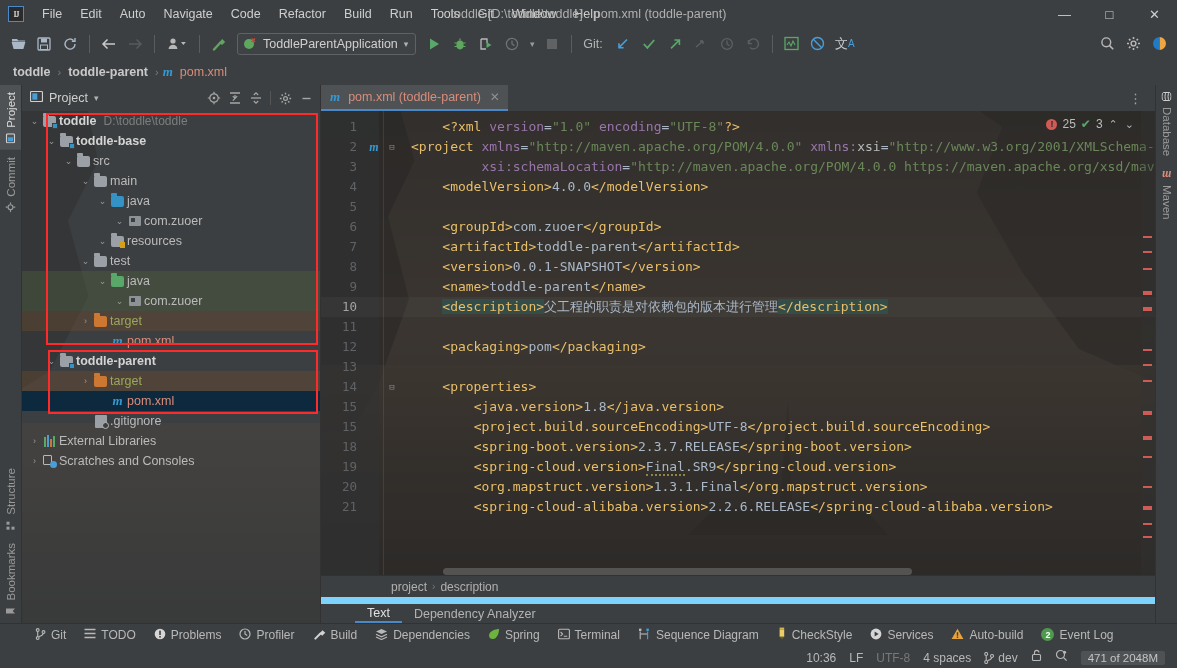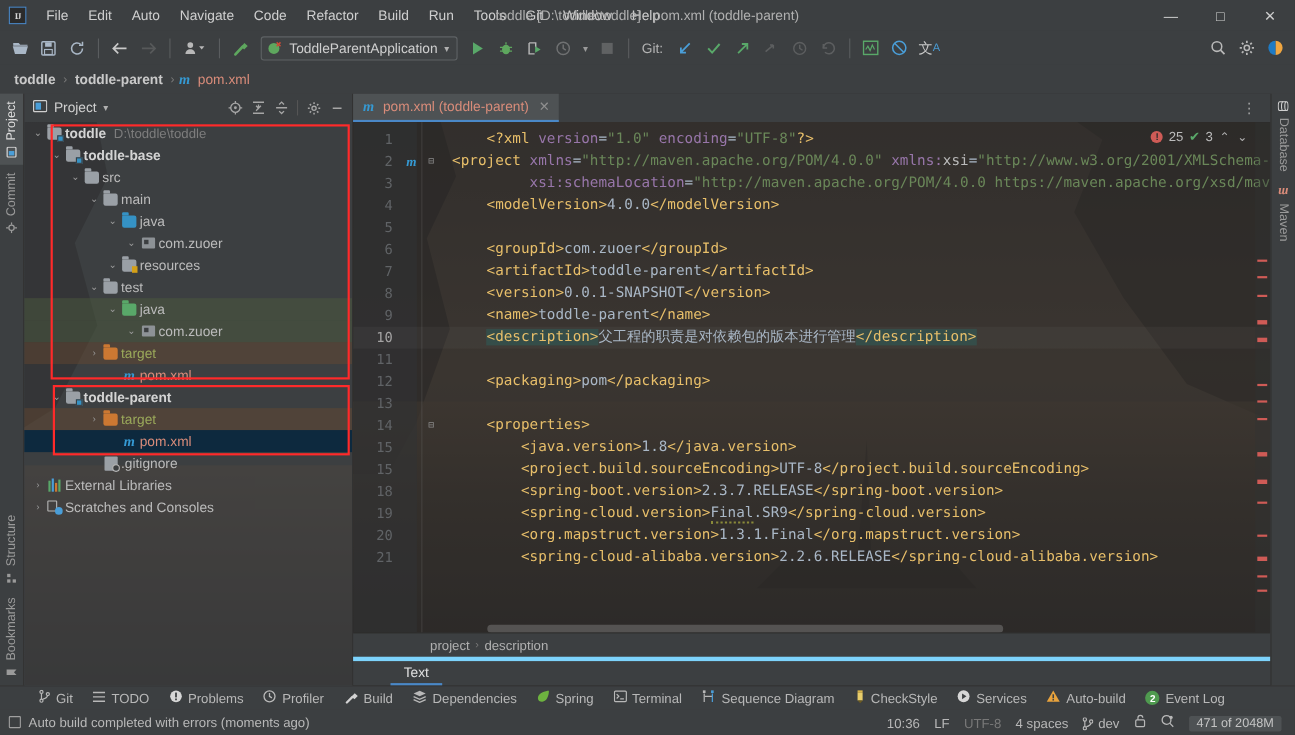--- a/index.html
+++ b/index.html
@@ -263,21 +263,21 @@
 
   .breadcrumb-bar {
     height: 22px; flex: 0 0 22px; display: flex; align-items: center; gap: 5px;
     padding-left: 70px; font-size: 12px; color: #b0b0b0; background: #3c3f41;
     border-top: 1px solid #323232;
   }
   .bc-sep { color: #777; font-size: 10px; }
 
   .bottom-tabs {
     height: 26px; flex: 0 0 26px; display: flex; align-items: stretch; background: #3c3f41;
-    padding-left: 34px; gap: 0px; border-top: 4px solid #7dd3fc;
+    padding-left: 34px; gap: 0px; border-top: 7px solid #7dd3fc;
   }
   .btab {
     display: flex; align-items: center; padding: 0 12px; font-size: 12.5px; color: #b3b3b3;
   }
   .btab.active { color: #e0e0e0; border-bottom: 2px solid #4a88c7; }
 
   
   .toolstrip {
     height: 22px; flex: 0 0 22px; display: flex; align-items: center; background: #3c3f41;
     border-top: 1px solid #323232; padding-left: 26px; gap: 0;
@@ -852,20 +852,21 @@
       </div>
 
       <div class="breadcrumb-bar">
         <span>project</span>
         <span class="bc-sep">›</span>
         <span>description</span>
       </div>
 
       <div class="bottom-tabs">
         <div class="btab active">Text</div>
+        <div class="btab">Dependency Analyzer</div>
       </div>
     </div>
 
     <div class="stripe-right">
       <div class="vtab">
         <span class="vicon">
           <svg width="10" height="10" viewBox="0 0 10 10">
               <ellipse cx="5" cy="2" rx="4" ry="1.5" fill="none" stroke="#cfcfcf" stroke-width="1"></ellipse>
               <path d="M1 2v6c0 .8 1.8 1.5 4 1.5s4-.7 4-1.5V2" fill="none" stroke="#cfcfcf" stroke-width="1"></path>
               <path d="M1 5c0 .8 1.8 1.5 4 1.5s4-.7 4-1.5" fill="none" stroke="#cfcfcf" stroke-width="1"></path>
@@ -972,24 +973,20 @@
           </svg></span>
         <span>Auto-build</span>
       </div>
       <div class="tsbtn">
         <span class="green-badge">2</span>
         <span>Event Log</span>
       </div>
     </div>
 
   <div class="statusbar">
-    <div class="sb-left">
-      <span class="icon-sq"></span>
-      <span class="sb-item">Auto build completed with errors (moments ago)</span>
-    </div>
     <div class="sb-right">
       <span class="sb-item">10:36</span>
       <span class="sb-item">LF</span>
       <span class="sb-item dim">UTF-8</span>
       <span class="sb-item">4 spaces</span>
       <span class="sb-item" style="display:flex;align-items:center;gap:4px">
         <svg width="10" height="12" viewBox="0 0 10 12">
             <circle cx="2.2" cy="2" r="1.5" fill="none" stroke="#b8b8b8" stroke-width="1.1"></circle>
             <circle cx="2.2" cy="10" r="1.5" fill="none" stroke="#b8b8b8" stroke-width="1.1"></circle>
             <circle cx="8" cy="4" r="1.5" fill="none" stroke="#b8b8b8" stroke-width="1.1"></circle>

